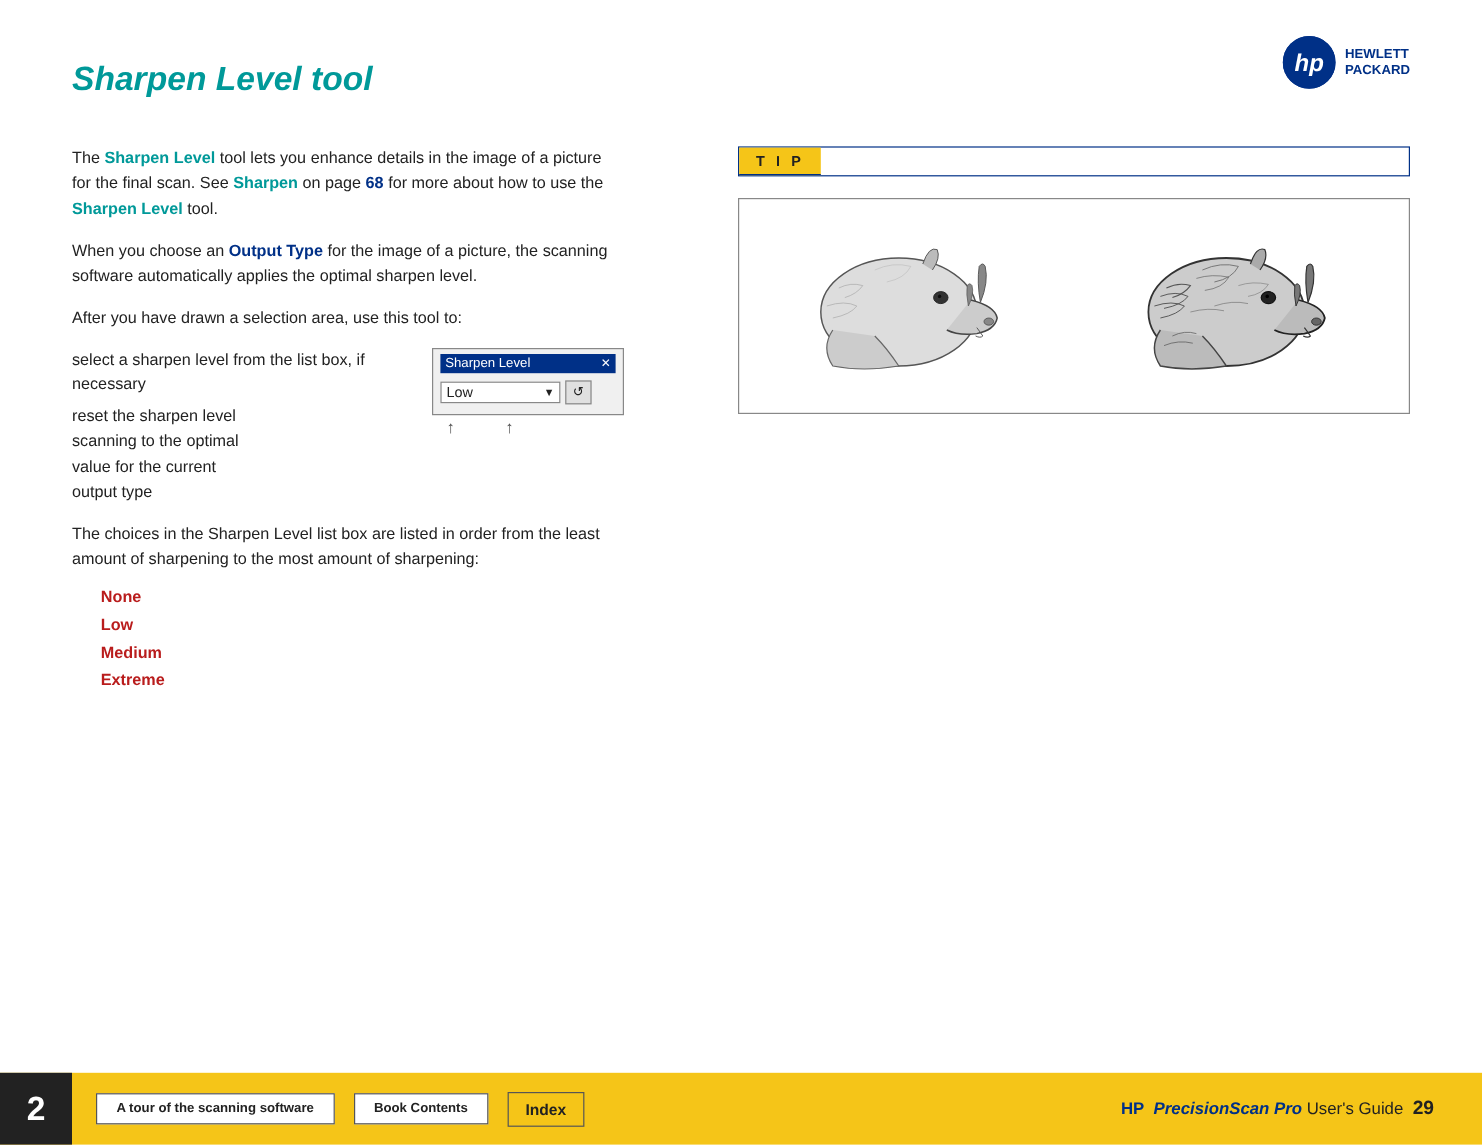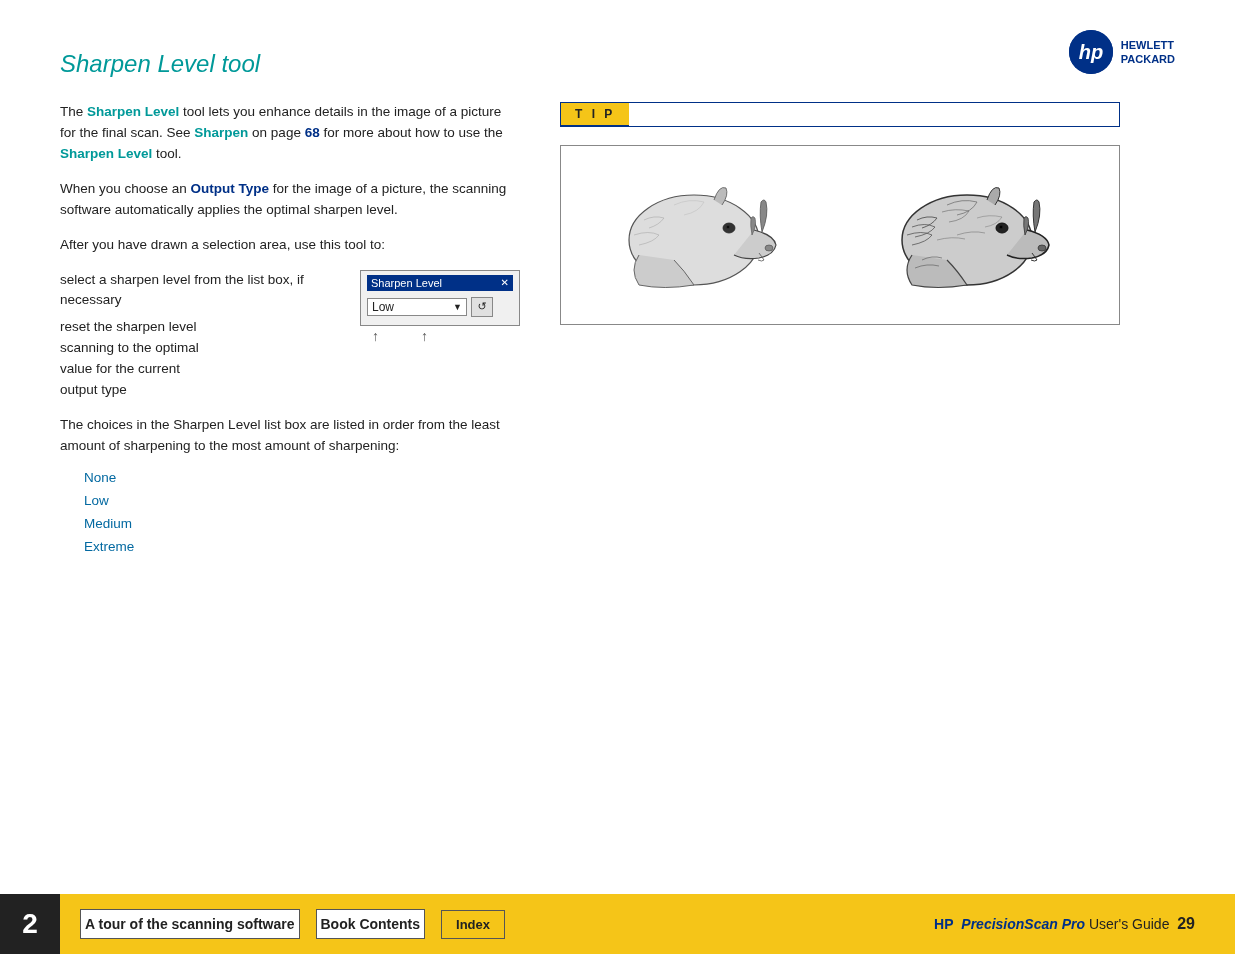--- a/index.html
+++ b/index.html
@@ -54,33 +54,33 @@
 
     .hp-text {
       font-size: 11px;
       font-weight: bold;
       color: #003087;
       line-height: 1.3;
     }
 
     
     .page-title {
-      font-size: 24px;
+      font-size: 28px;
       font-style: italic;
       color: #009999;
-      margin-bottom: 24px;
+      margin-bottom: 40px;
       margin-top: 10px;
-      font-weight: normal;
+      font-weight: bold;
     }
 
     
     .two-col {
       display: flex;
-      gap: 40px;
-      flex: 1;
+      flex: 1;
+      justify-content: space-between;
     }
 
     .left-col {
       flex: 1;
       max-width: 460px;
     }
 
     .right-col {
       flex: 1;
       max-width: 560px;
@@ -193,22 +193,22 @@
     }
 
     .sharpen-list {
       list-style: none;
       padding-left: 24px;
       font-size: 13.5px;
       line-height: 1.7;
     }
 
     .sharpen-list li {
-      color: #0369a1;
-      font-weight: normal;
+      color: #b91c1c;
+      font-weight: bold;
     }
 
     
     .tip-box {
       border: 1.5px solid #003087;
       margin-bottom: 18px;
     }
 
     .tip-header {
       background: #f5c518;
@@ -312,22 +312,22 @@
     .footer-nav {
       display: flex;
       align-items: center;
       flex: 1;
       padding: 0 20px;
     }
 
     .footer-btn {
       border: 1.5px solid #555;
       background: white;
-      padding: 6px 4px;
-      font-size: 14px;
+      padding: 6px 16px;
+      font-size: 11px;
       font-weight: bold;
       text-align: center;
       cursor: pointer;
       margin-right: 16px;
     }
 
     .footer-index-btn {
       background: #f5c518;
       border: 1.5px solid #555;
       padding: 6px 14px;

